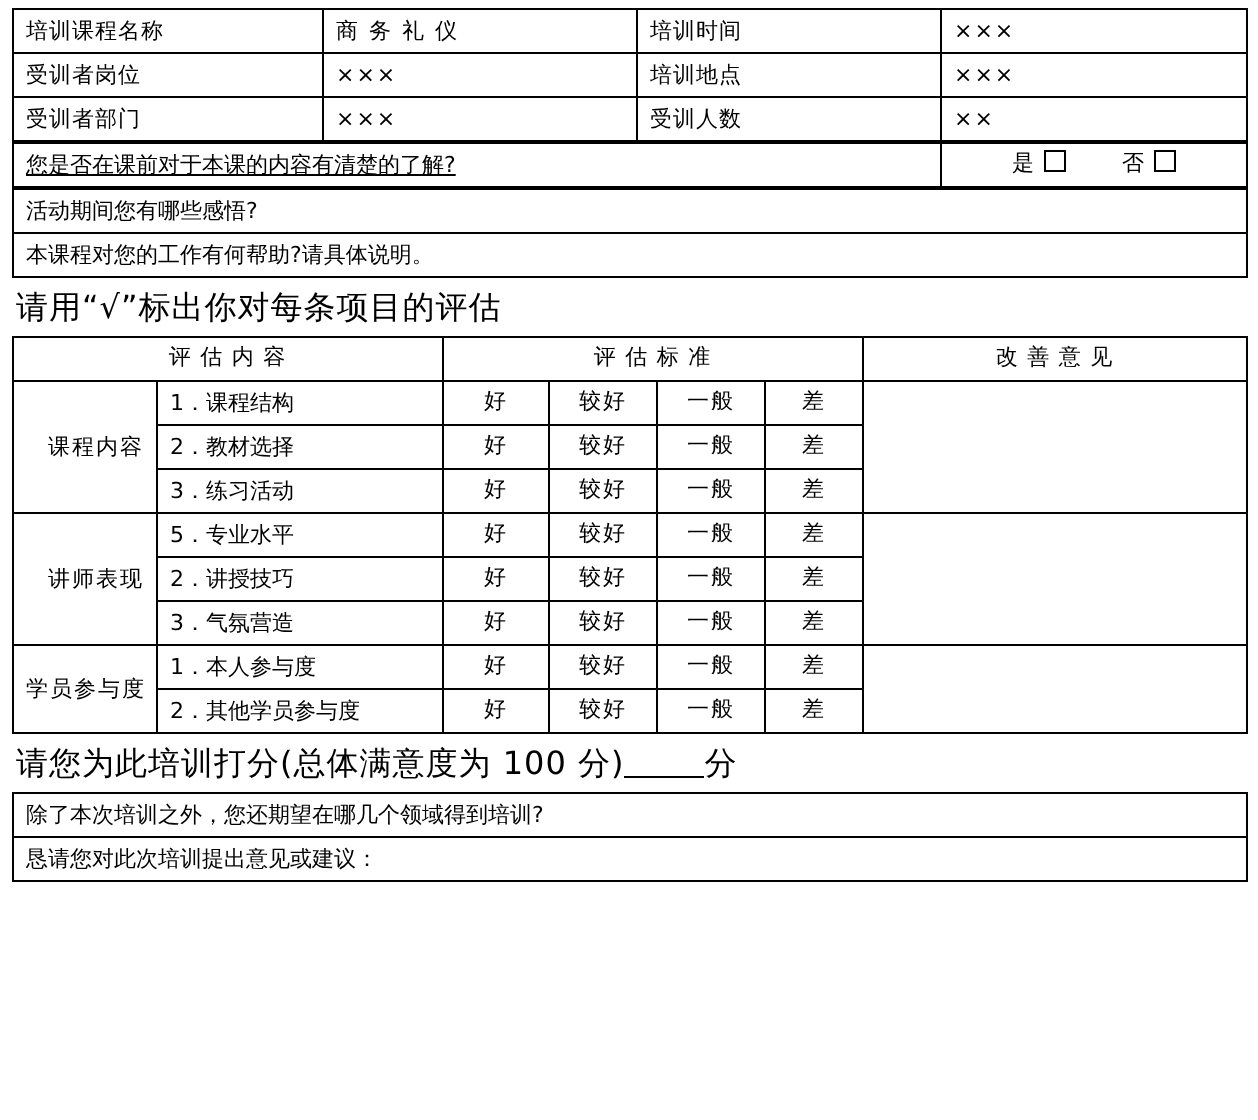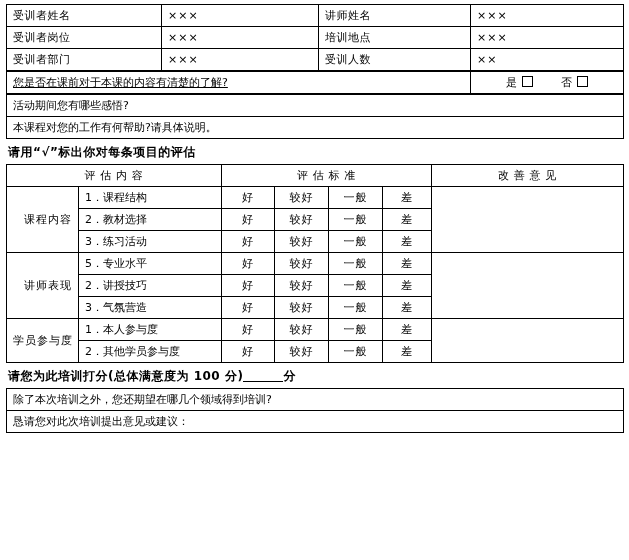--- a/index.html
+++ b/index.html
@@ -89,43 +89,42 @@
     width: 28px;
   }
   .blank-line {
     display: inline-block;
     border-bottom: 1px solid #000;
     width: 40px;
     height: 11px;
     vertical-align: -2px;
   }
   .section-title {
-    font-size: 12px;
+    font-size: 16px;
     padding: 5px 2px 3px 2px;
     letter-spacing: 0.5px;
-    font-weight: bold;
   }
 </style>
 </head>
 <body>
 
 <div class="page">
 
   <table class="form">
     <colgroup>
       <col style="width:155px">
       <col style="width:157px">
       <col style="width:152px">
       <col style="width:153px">
     </colgroup>
     <tbody>
       <tr>
-        <td class="label">受训者姓名</td>
-        <td class="value">×××</td>
-        <td class="label">讲师姓名</td>
+        <td class="label">培训课程名称</td>
+        <td class="value">商 务 礼 仪</td>
+        <td class="label">培训时间</td>
         <td class="value">×××</td>
       </tr>
       <tr>
         <td class="label">受训者岗位</td>
         <td class="value">×××</td>
         <td class="label">培训地点</td>
         <td class="value">×××</td>
       </tr>
       <tr>
         <td class="label">受训者部门</td>

